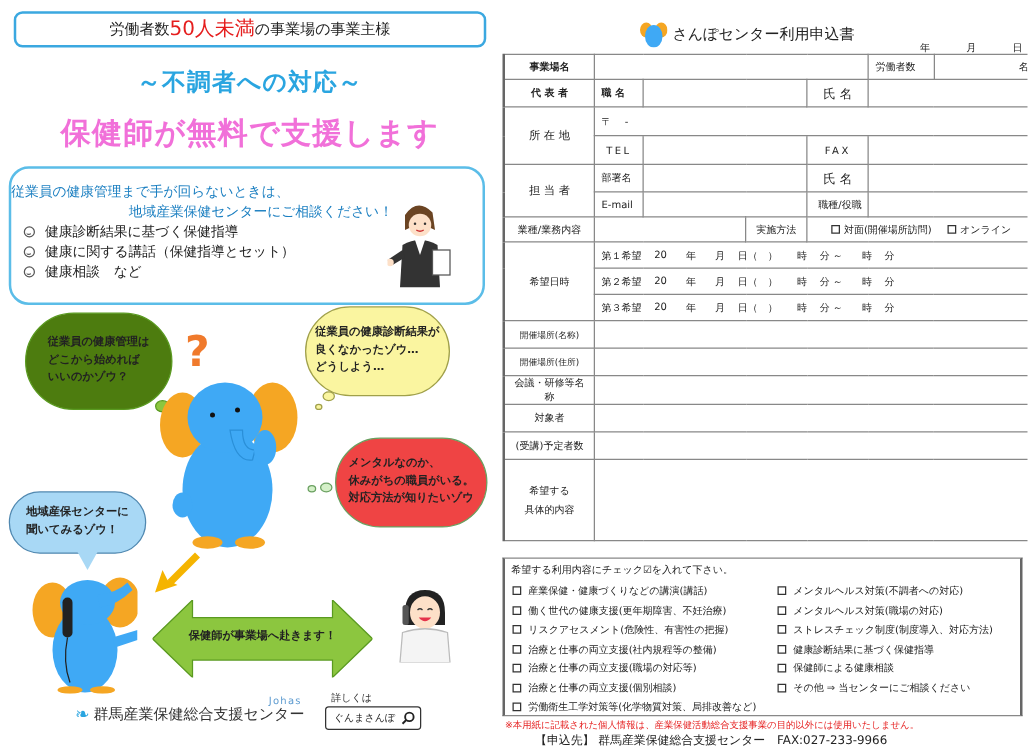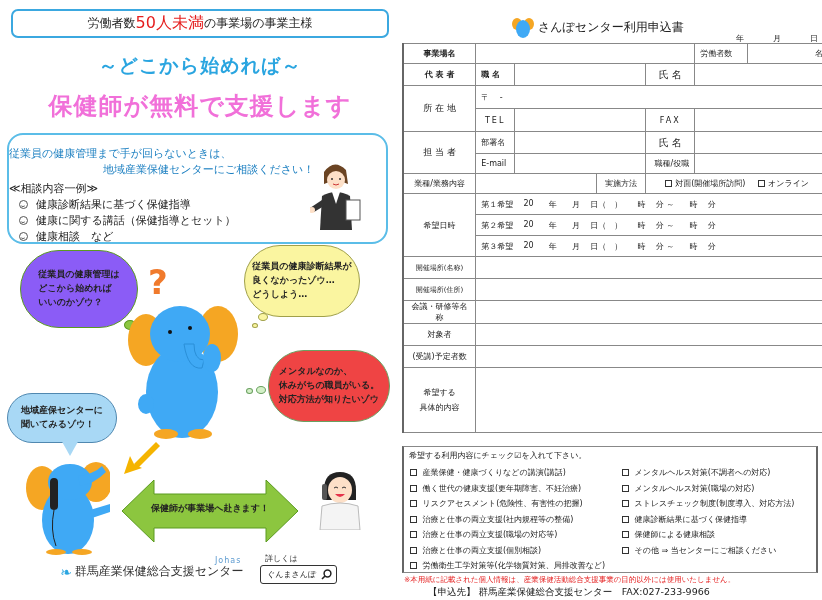--- a/index.html
+++ b/index.html
@@ -18,21 +18,21 @@
   .info-line1 { font-size: 11px; color: #1b7fc1; margin-top: 5px; }
   .info-line2 { font-size: 11px; color: #1b7fc1; margin-left: 94px; margin-top: 1px; }
   .info-sub { font-size: 11px; color: #222; margin-top: 4px; }
   .info-item { font-size: 11px; color: #222; margin-left: 10px; margin-top: 1px; display: flex; align-items: center; gap: 8px; }
   .smile { width: 9px; height: 9px; border-radius: 50%; border: 1.5px solid #555; display: inline-block; position: relative; }
   .smile::after { content: ""; position: absolute; left: 1px; top: 3px; width: 4px; height: 2px; border-bottom: 1px solid #555; border-radius: 0 0 3px 3px; }
 
   .woman { left: 310px; top: 160px; width: 52px; height: 70px; }
 
   .bubble { display: flex; align-items: center; justify-content: center; text-align: left; font-size: 9px; font-weight: bold; line-height: 1.55; color: #222; }
-  .bubble-green { left: 20px; top: 250px; width: 118px; height: 78px; background: #8b5cf6; border: 1.5px solid #5a9a20; border-radius: 44px; }
+  .bubble-green { left: 20px; top: 250px; width: 118px; height: 78px; background: #4d7c0f; border: 1.5px solid #5a9a20; border-radius: 44px; }
   .bubble-yellow { left: 244px; top: 245px; width: 116px; height: 72px; background: #faf5a0; border: 1.5px solid #a0a04a; border-radius: 40px; }
   .bubble-mint { left: 268px; top: 350px; width: 122px; height: 72px; background: #ef4444; border: 1.5px solid #6aa060; border-radius: 40px; }
   .bubble-blue { left: 7px; top: 393px; width: 110px; height: 50px; background: #a8d8f5; border: 1.5px solid #5088b0; border-radius: 28px; }
   .tail-blue { left: 60px; top: 438px; width: 0; height: 0; border-left: 10px solid transparent; border-right: 10px solid transparent; border-top: 18px solid #a8d8f5; }
   .dot { position: absolute; border-radius: 50%; }
 
   .question { left: 148px; top: 262px; font-size: 34px; color: #f07a2c; font-weight: bold; }
   .elephant-main { left: 128px; top: 300px; width: 118px; height: 140px; }
   .elephant-phone { left: 20px; top: 460px; width: 90px; height: 95px; }
   .yellow-arrow { left: 120px; top: 438px; width: 40px; height: 40px; }
@@ -70,27 +70,26 @@
 </style>
 </head>
 <body>
 
 <div class="abs top-banner">
   <span>労働者数</span>
   <span class="red">50人未満</span>
   <span>の事業場の事業主様</span>
 </div>
 
-<div class="abs subtitle">～どこから始めれば～</div>
+<div class="abs subtitle">～不調者への対応～</div>
 <div class="abs headline">保健師が無料で支援します</div>
 
 <div class="abs info-box">
   <div class="info-line1">従業員の健康管理まで手が回らないときは、</div>
   <div class="info-line2">地域産業保健センターにご相談ください！</div>
-  <div class="info-sub">≪相談内容一例≫</div>
   <div class="info-item">
       <span class="smile"></span>
       <span>健康診断結果に基づく保健指導</span>
     </div>
   <div class="info-item">
       <span class="smile"></span>
       <span>健康に関する講話（保健指導とセット）</span>
     </div>
   <div class="info-item">
       <span class="smile"></span>

